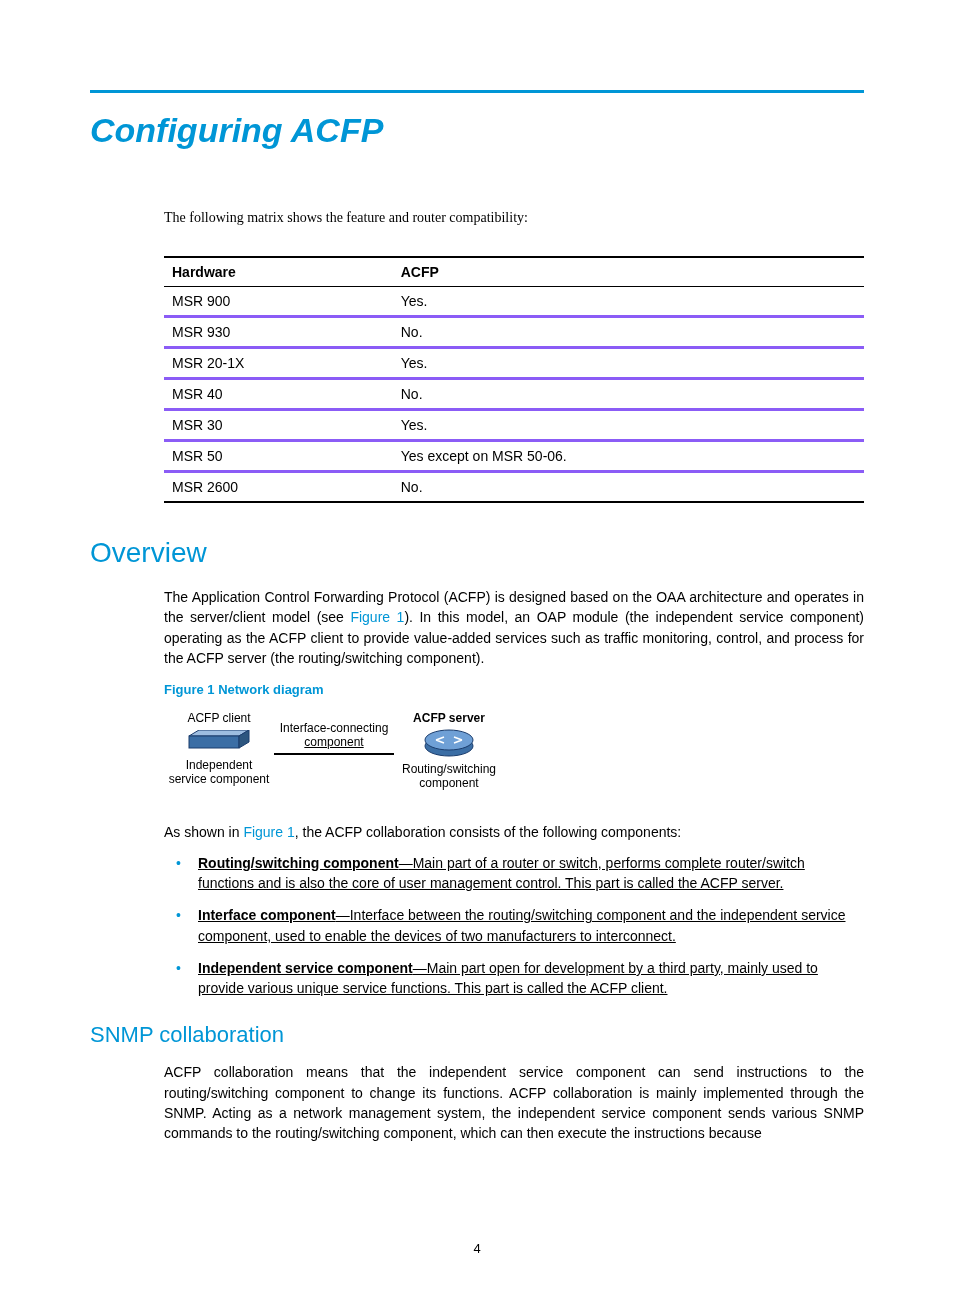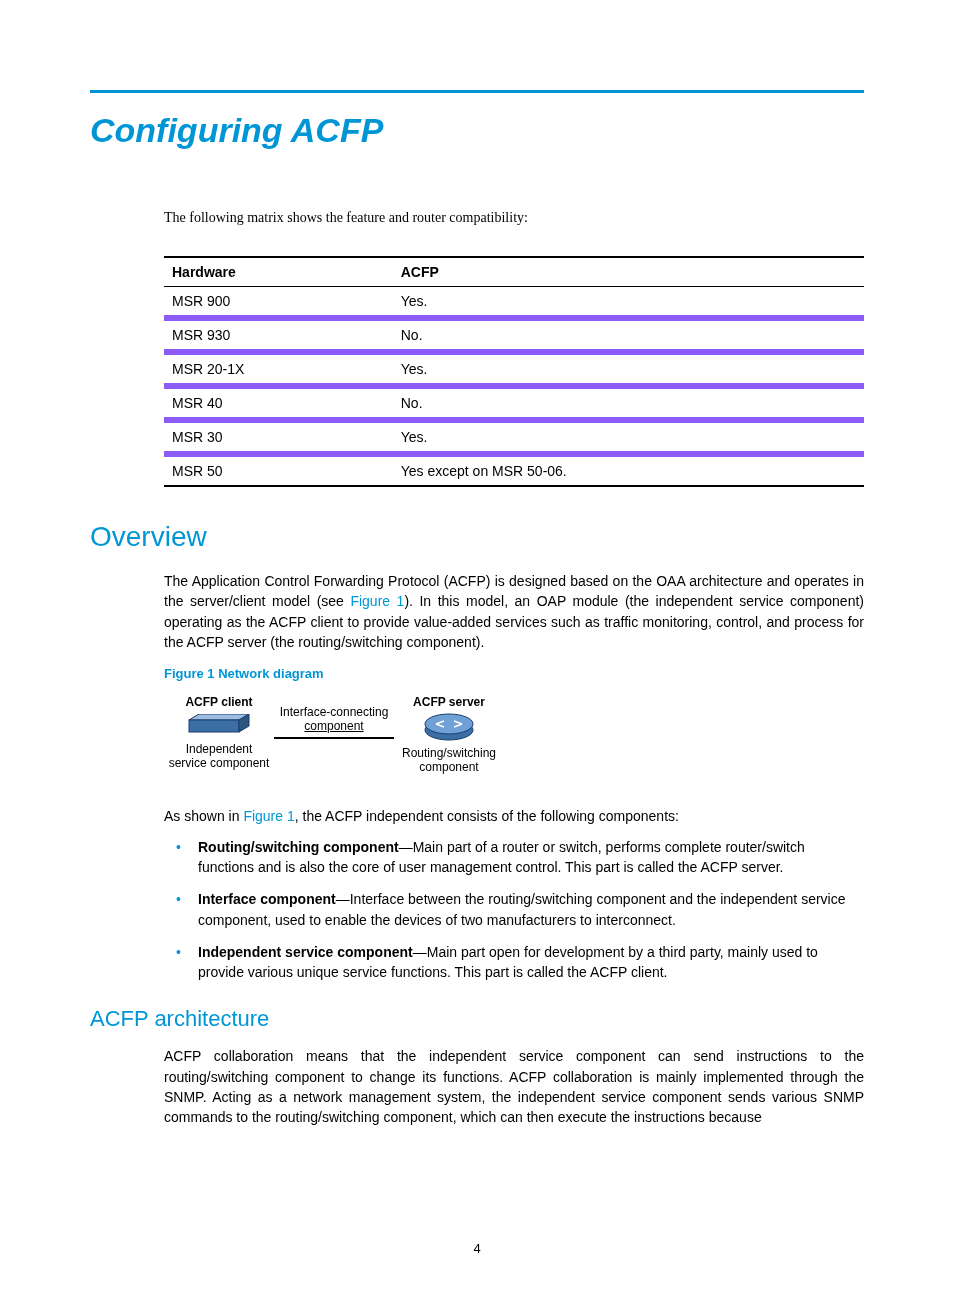--- a/index.html
+++ b/index.html
@@ -57,21 +57,21 @@
     font-size: 14px;
   }
   table.compat thead th {
     text-align: left;
     border-top: 2px solid #000;
     border-bottom: 1.5px solid #000;
     padding: 6px 8px;
     font-weight: 700;
   }
   table.compat tbody td {
-    border-bottom: 6px solid #8b5cf6;
+    border-bottom: 3px solid #8b5cf6;
     padding: 6px 8px;
   }
   table.compat tbody tr:last-child td {
     border-bottom: 2px solid #000;
   }
   p.body {
     line-height: 1.45;
     text-align: justify;
     margin: 0 0 10px 0;
   }
@@ -124,20 +124,21 @@
   }
   .router {
     width: 54px;
     height: 32px;
     margin-top: 0;
   }
   ul.bullets {
     list-style: none;
     padding: 0;
     margin: 10px 0 0 0;
+    text-decoration: underline;
   }
   ul.bullets li {
     position: relative;
     padding-left: 34px;
     margin-bottom: 12px;
     line-height: 1.45;
   }
   ul.bullets li::before {
     content: "•";
     position: absolute;
@@ -190,37 +191,41 @@
             <td>No.</td>
           </tr>
         <tr>
             <td>MSR 30</td>
             <td>Yes.</td>
           </tr>
         <tr>
             <td>MSR 50</td>
             <td>Yes except on MSR 50-06.</td>
           </tr>
+        <tr>
+            <td>MSR 2600</td>
+            <td>No.</td>
+          </tr>
       </tbody>
     </table>
   </div>
 
   <h2>Overview</h2>
 
   <div class="content">
     <p class="body">
       <span>The Application Control Forwarding Protocol (ACFP) is designed based on the OAA architecture and operates in the server/client model (see </span><span class="link">Figure 1</span><span>). In this model, an OAP module (the independent service component) operating as the ACFP client to provide value-added services such as traffic monitoring, control, and process for the ACFP server (the routing/switching component).</span>
     </p>
 
     <div class="fig-title">Figure 1 Network diagram</div>
 
     <div class="figure">
       <div class="fig-row">
         <div class="fig-col">
-          <div style="font-weight:700">ACFP client</div>
+          <div style="font-weight:400">ACFP client</div>
           <svg class="slab" viewBox="0 0 72 24">
             <polygon points="6,6 56,6 66,0 16,0" fill="#9dbde0" stroke="#1b3d6d" stroke-width="1"></polygon>
             <rect x="6" y="6" width="50" height="12" fill="#3b6ea5" stroke="#1b3d6d" stroke-width="1"></rect>
             <polygon points="56,6 66,0 66,12 56,18" fill="#2d567f" stroke="#1b3d6d" stroke-width="1"></polygon>
           </svg>
           <div style="margin-top:4px;white-space:pre-line">Independent
 service component</div>
         </div>
 
         <div class="fig-mid">
@@ -236,30 +241,30 @@
             <ellipse cx="27" cy="14" rx="24" ry="10" fill="#6fa0d6" stroke="#1b3d6d" stroke-width="1"></ellipse>
             <path d="M14 14 l8 -3 M14 14 l8 3 M40 14 l-8 -3 M40 14 l-8 3" stroke="#fff" stroke-width="1.5" fill="none"></path>
           </svg>
           <div style="margin-top:4px;white-space:pre-line">Routing/switching
 component</div>
         </div>
       </div>
     </div>
 
     <p class="body" style="margin-top:22px">
-      <span>As shown in </span><span class="link">Figure 1</span><span>, the ACFP independent consists of the following components:</span>
+      <span>As shown in </span><span class="link">Figure 1</span><span>, the ACFP collaboration consists of the following components:</span>
     </p>
 
     <ul class="bullets">
       <li><b>Routing/switching component</b><span>—Main part of a router or switch, performs complete router/switch functions and is also the core of user management control. This part is called the ACFP server.</span></li>
       <li><b>Interface component</b><span>—Interface between the routing/switching component and the independent service component, used to enable the devices of two manufacturers to interconnect.</span></li>
       <li><b>Independent service component</b><span>—Main part open for development by a third party, mainly used to provide various unique service functions. This part is called the ACFP client.</span></li>
     </ul>
   </div>
 
-  <h3>ACFP architecture</h3>
+  <h3>SNMP collaboration</h3>
 
   <div class="content">
     <p class="body">ACFP collaboration means that the independent service component can send instructions to the routing/switching component to change its functions. ACFP collaboration is mainly implemented through the SNMP. Acting as a network management system, the independent service component sends various SNMP commands to the routing/switching component, which can then execute the instructions because</p>
   </div>
 
   <div class="page-num">4</div>
 </div>
 
 </body></html>

